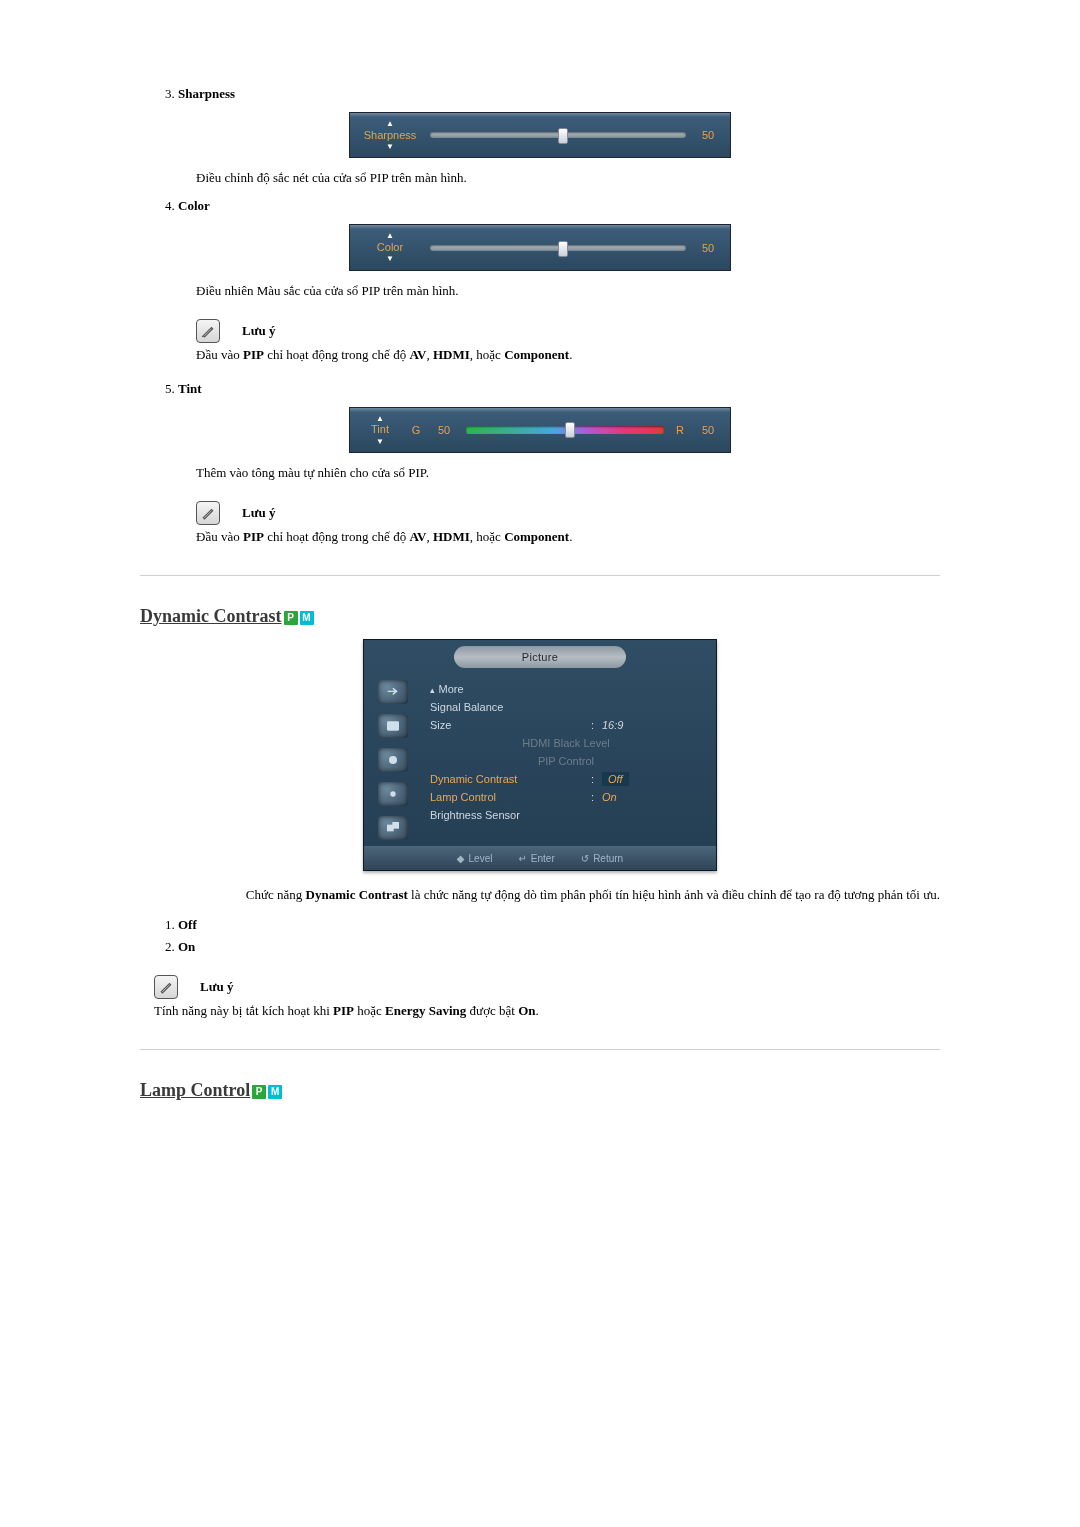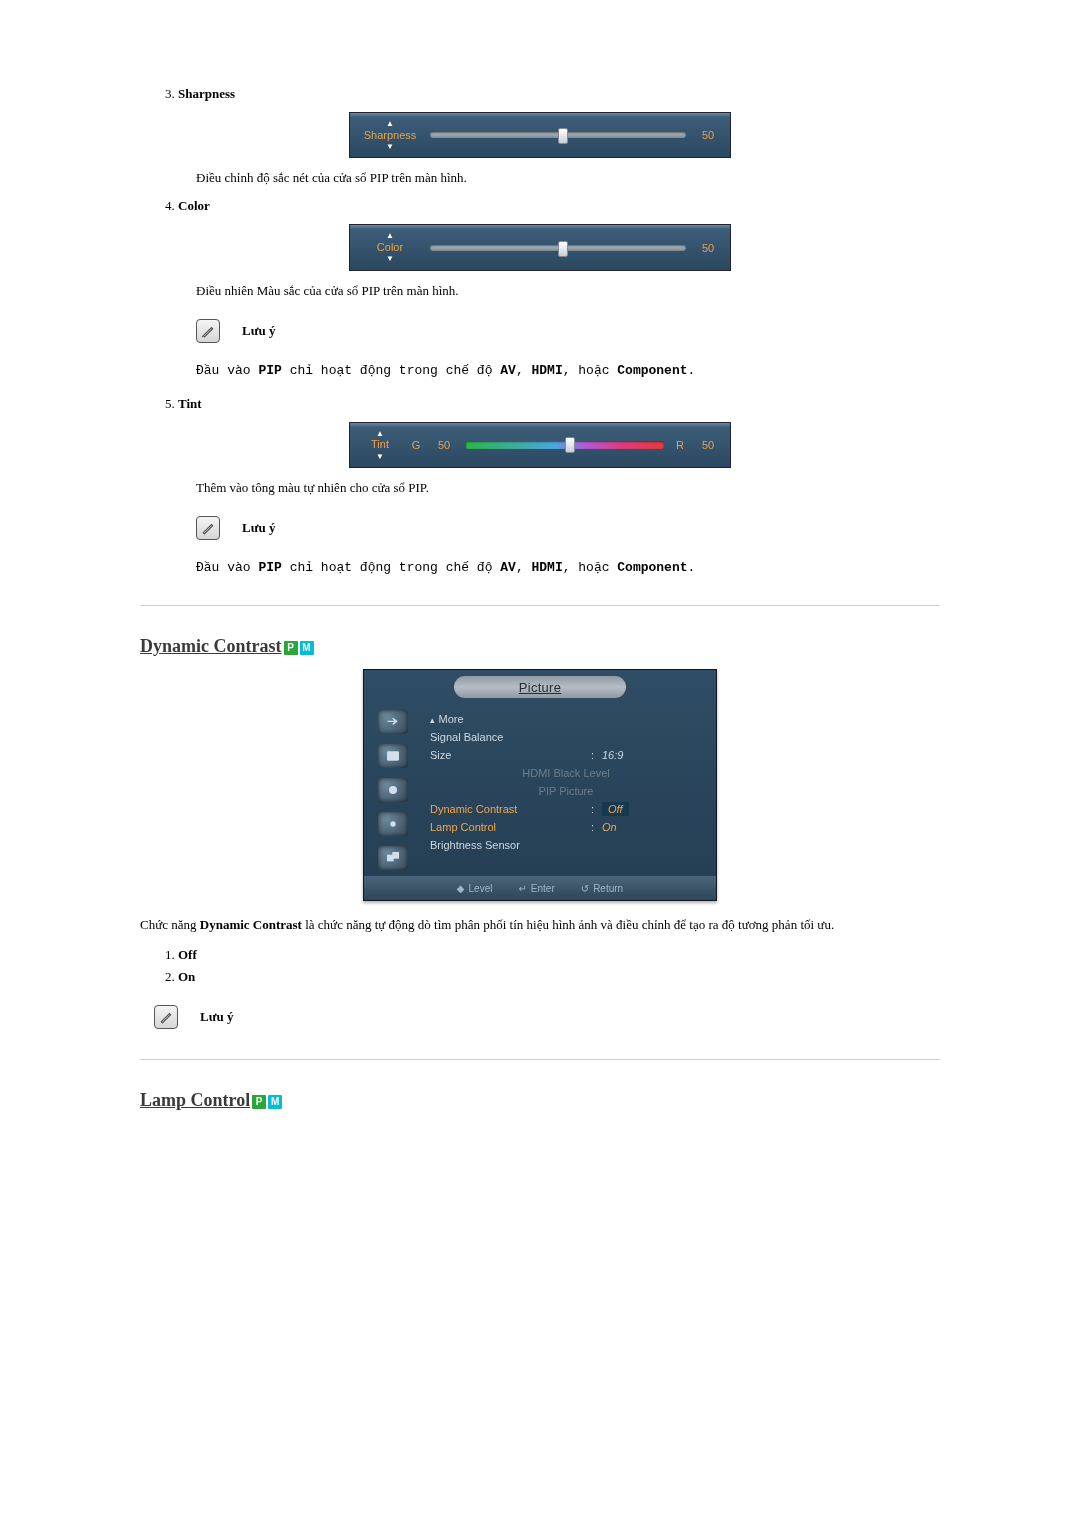--- a/index.html
+++ b/index.html
@@ -92,22 +92,21 @@
   }
   .note-icon {
     width:22px;height:22px;
     border:1px solid #555;
     border-radius:4px;
     display:flex;align-items:center;justify-content:center;
     background:linear-gradient(#f5f5f5,#d6d6d6);
   }
   .note-icon svg{width:14px;height:14px;stroke:#555;fill:none;stroke-width:2;}
   .note-body {
-    margin:20px 0 0 0;
-    font-family:Liberation Mono, monospace;
+    margin:4px 0 0 0;
   }
   .note-body b { font-weight:bold; }
   hr.sep {
     border:none;
     border-top:1px solid #d0d0d0;
     margin:30px 0;
   }
   h2.section {
     font-family: "Times New Roman", Times, serif;
     font-size:18px;
@@ -133,23 +132,22 @@
     position:relative;
     box-shadow: 0 2px 3px rgba(0,0,0,0.3);
   }
   .osd-header{
     height:22px;
     display:flex; align-items:center; justify-content:center;
     background: linear-gradient(#8e99a3,#b6bdc4 50%,#8e99a3);
     margin:6px 90px 0 90px;
     border-radius:11px;
     color:#2b2b2b;
-    font-size:13px;
+    font-size:11px;
     letter-spacing:0.3px;
-    text-decoration:underline;
   }
   .osd-body{
     display:flex;
     padding: 6px 0 0 6px;
   }
   .osd-side{
     width:46px;
     padding:6px 0;
     display:flex;flex-direction:column;align-items:center;gap:10px;
   }
@@ -186,21 +184,21 @@
     height:24px;
     background: linear-gradient(#4b657a,#2f4558);
     display:flex;align-items:center;justify-content:center;
     gap:26px;
     color:#9fb6c5;
     font-size:10px;
   }
   .osd-foot span{display:flex;align-items:center;gap:4px;}
   .osd-more{color:#cdd8e0;}
   .osd-more::before{content:"▴";color:#cdd8e0;font-size:9px;margin-right:4px;}
-  .body-text{margin:8px 0 14px 0;}
+  .body-text{margin:8px 0 14px 0;text-align:right;}
   .body-text b{font-weight:bold;}
 </style>
 </head>
 <body>
 
 <ol class="list" start="3">
   <li>
     <span class="item-title">Sharpness</span>
   </li>
 </ol>
@@ -335,21 +333,21 @@
           </div>
           <div class="osd-row ">
             <span class="label">Size</span>
             <span class="colon">:</span>
             <span class="value">16:9</span>
           </div>
           <div class="osd-row disabled">
             <span class="label">HDMI Black Level</span>
           </div>
           <div class="osd-row disabled">
-            <span class="label">PIP Picture</span>
+            <span class="label">PIP Control</span>
           </div>
           <div class="osd-row  highlight">
             <span class="label">Dynamic Contrast</span>
             <span class="colon">:</span>
             <span class="value"><span class="osd-selbox">Off</span></span>
           </div>
           <div class="osd-row  highlight">
             <span class="label">Lamp Control</span>
             <span class="colon">:</span>
             <span class="value">On</span>
@@ -378,20 +376,23 @@
 
 <div class="note-block" style="margin-left:14px">
   <div class="note-head">
     <span class="note-icon">
       <svg viewBox="0 0 24 24">
           <path d="M4 20 L18 6 L20 8 L6 22 Z"></path>
         </svg>
     </span>
     <span>Lưu ý</span>
   </div>
+  <p class="note-body">
+    <span>Tính năng này bị tắt kích hoạt khi </span><b>PIP</b><span> hoặc </span><b>Energy Saving</b><span> được bật </span><b>On</b><span>.</span>
+  </p>
 </div>
 
 <hr class="sep">
 
 <h2 class="section">
   <span>Lamp Control</span><span class="pm-badges">
     <span class="badge p">P</span>
     <span class="badge m">M</span>
   </span>
 </h2>

